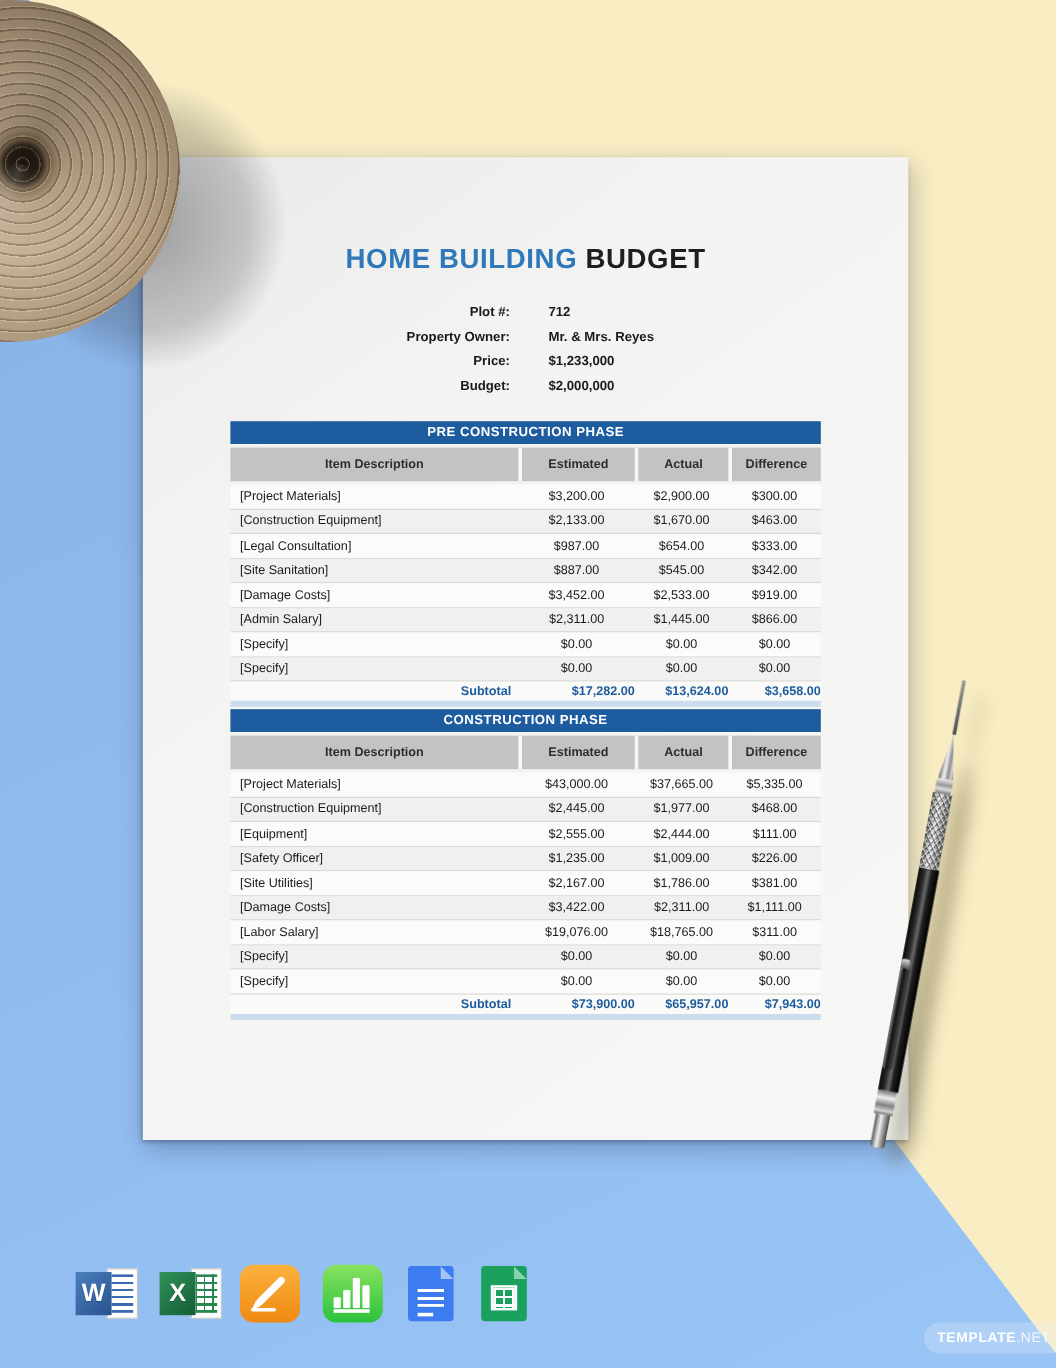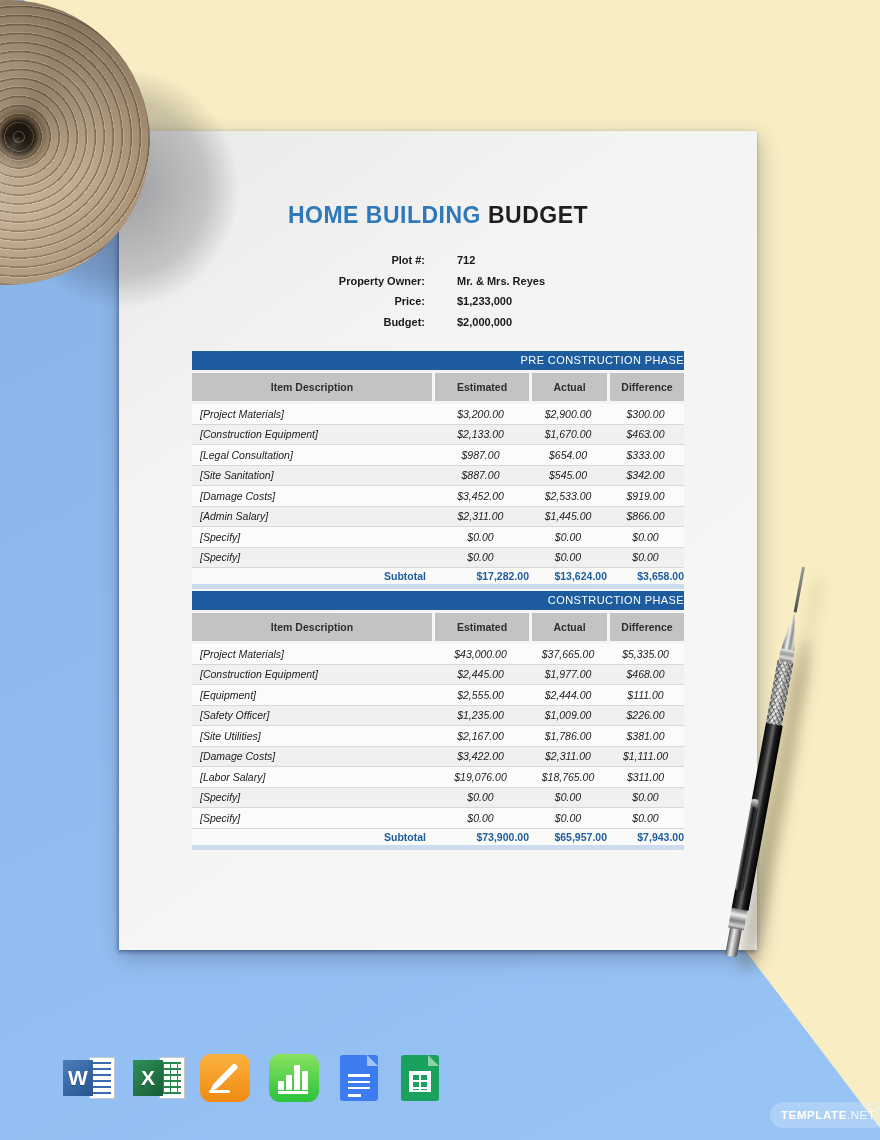--- a/index.html
+++ b/index.html
@@ -27,27 +27,27 @@
 
   .info-block { margin-top:21px; font-size:11px; color:#17191c; }
   .info-row { display:flex; line-height:20.5px;gap:16px; }
   .info-label { width:306px; text-align:right; font-weight:bold; }
   .info-value { margin-left:16px; font-weight:bold; }
 
   .phase { margin:0 73px; }
   .phase-1 { margin-top:19px; }
   .phase-2 { margin-top:2px; }
   .phase-bar { height:19px; line-height:19px; background:#1d5c9e; color:#fff;
-    text-align:right; font-size:11px; font-weight:normal; letter-spacing:.4px; }
+    text-align:center; font-size:11px; font-weight:bold; letter-spacing:.4px; }
   .grid4 { display:grid; grid-template-columns:240px 97px 78px 77px; }
   .cols { margin-top:3px; }
   .cols .cell { background:#c3c3c2; height:28px; line-height:28px; text-align:center;
     font-size:10.5px; font-weight:bold; color:#2e2e2e; border-left:3px solid #f6f6f4; }
   .cols .cell:first-child { border-left:none; }
-  .rows { margin-top:3px;font-style:italic; }
+  .rows { margin-top:3px; }
   .t-row { height:20.5px; align-items:center; font-size:10.5px; color:#1b1b1b;
     border-bottom:1px solid #d8d8d6; }
   .t-row > div:nth-of-type(1) { text-align:left; padding-left:8px; }
   .t-row > div { text-align:center; }
   .rows .t-row:nth-of-type(odd) { background:#fbfbf9; }
   .rows .t-row:nth-of-type(even) { background:#f0f0ee; }
   .sub-row { height:21px; align-items:center; font-size:10.5px; font-weight:bold;
     color:#1d5c9e; background:#fafaf8; border-bottom:5px solid #ccdcee; }
   .sub-row > div:nth-of-type(1) { text-align:right; padding-right:6px; }
   .sub-row > div { text-align:right; }

